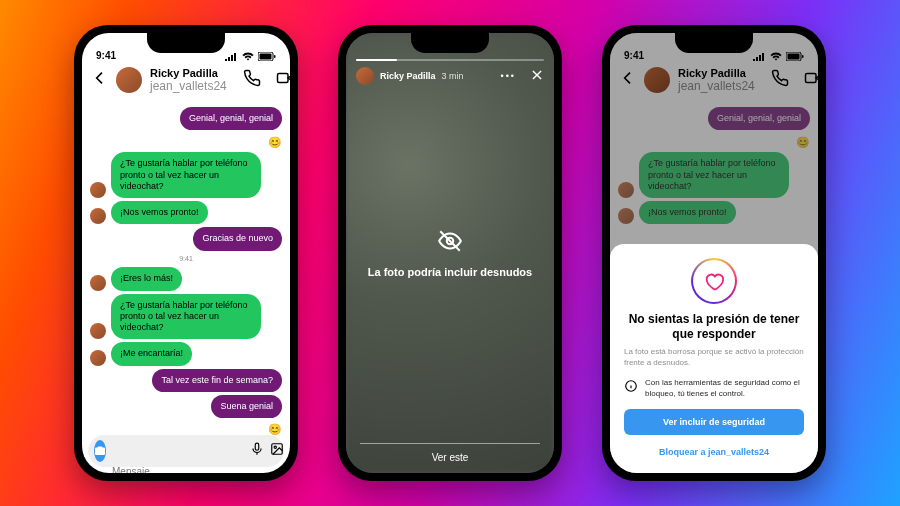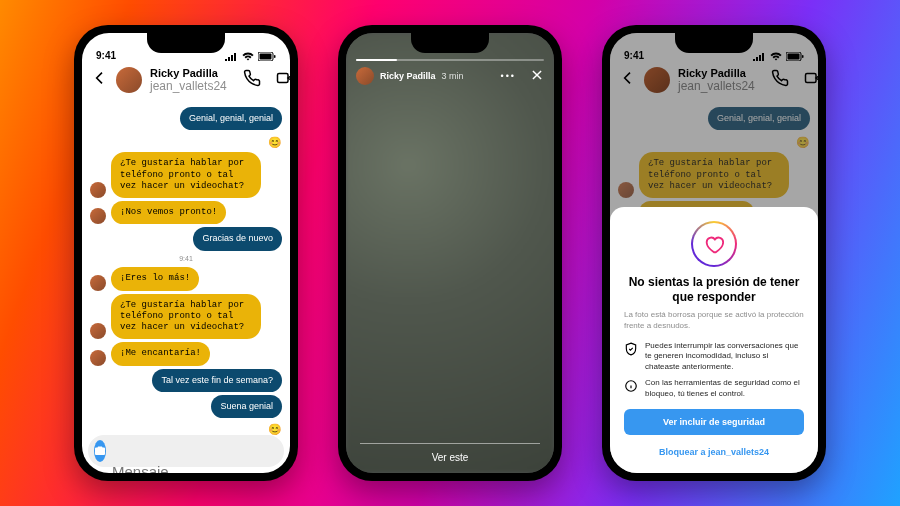--- a/index.html
+++ b/index.html
@@ -32,29 +32,29 @@
   .chead .spacer { flex:1; }
   .hicon { color:#000; }
 
   
   .chat { padding:4px 8px 0 8px; font-size:9px; line-height:1.25; height:338px; overflow:hidden; }
   .row { display:flex; margin:3px 0; align-items:flex-end; gap:5px; }
   .row.me { justify-content:flex-end; }
   .tiny-av { width:16px; height:16px; border-radius:50%; background:linear-gradient(135deg,#c86a3a,#8a4a2a); flex:0 0 auto; }
   .row.me .tiny-av { visibility:hidden; }
   .bubble { max-width:150px; padding:6px 9px; border-radius:14px; }
-  .bubble.other { background:#eab308; color:#000;font-family:Liberation Mono, monospace; }
-  .bubble.mine { background:#0c4a6e; color:#fff; }
+  .bubble.other { background:#22c55e; color:#000; }
+  .bubble.mine { background:#701a75; color:#fff; }
   .emoji { font-size:11px; }
   .ts { text-align:center; font-size:7px; color:#8e8e8e; margin:4px 0; }
 
   
   .composer { position:absolute; bottom:6px; left:6px; right:6px; height:32px; background:#efefef; border-radius:18px; display:flex; align-items:center; padding:0 6px; gap:6px; }
   .cambtn { width:22px; height:22px; border-radius:50%; background:#3797f0; display:flex; align-items:center; justify-content:center; }
-  .composer input { flex:1; border:none; background:transparent; font-size:15px; outline:none;margin-top:41px; }
+  .composer input { flex:1; border:none; background:transparent; font-size:10px; outline:none;margin-top:41px; }
   .cicon { color:#000; }
 
   
   .story { width:100%; height:100%; position:relative; }
   .storybg { position:absolute; inset:0; background:radial-gradient(circle at 30% 30%, #6a7364 0%, #50574d 40%, #3c423a 100%); filter:blur(2px); }
   .storytop { position:absolute; top:26px; left:0; right:0; padding:0 10px; z-index:5; }
   .progress { height:2px; background:rgba(255,255,255,.35); border-radius:2px; margin-bottom:6px; }
   .progress > div { width:22%; height:100%; background:#fff; border-radius:2px; }
   .storyhead { display:flex; align-items:center; gap:6px; color:#fff; font-size:9px; }
   .storyhead .avatar { width:18px; height:18px; }
@@ -211,20 +211,30 @@
             <span style="opacity:.8;">3 min</span>
             <span class="sp"></span>
             <span style="letter-spacing:2px;">•••</span>
             <span style="margin-left:8px;">
               <svg width="14" height="14" viewBox="0 0 24 24" stroke="#fff" stroke-width="2.5">
                   <path d="M5 5l14 14M19 5L5 19"></path>
                 </svg>
             </span>
           </div>
         </div>
+        <div class="storycenter">
+          <span>
+            <svg width="26" height="26" viewBox="0 0 24 24" fill="none" stroke="#fff" stroke-width="1.8">
+                <path d="M2 12s3.5-7 10-7 10 7 10 7-3.5 7-10 7S2 12 2 12z"></path>
+                <circle cx="12" cy="12" r="3"></circle>
+                <path d="M3 3l18 18"></path>
+              </svg>
+          </span>
+          <div class="msg">La foto podría incluir desnudos</div>
+        </div>
         <div class="storyfoot">
           <div class="line"></div>
           <div>Ver este</div>
         </div>
       </div>
     </div>
   </div>
 
   <div class="phone">
     <div class="notch"></div>
@@ -288,27 +298,20 @@
             <div>
           <svg width="22" height="22" viewBox="0 0 24 24" fill="none" stroke="#ee2a7b" stroke-width="2">
                 <path d="M12 21s-8-5.2-8-11a5 5 0 019-3 5 5 0 019 3c0 5.8-8 11-8 11z"></path>
               </svg>
         </div>
           </div>
         <h3>No sientas la presión de tener que responder</h3>
         <div class="sub">La foto está borrosa porque se activó la protección frente a desnudos.</div>
         <div class="bullet">
           <svg width="14" height="14" viewBox="0 0 24 24" fill="none" stroke="#000" stroke-width="2">
-              <path d="M12 2l8 3v6c0 5-3.4 9.5-8 11-4.6-1.5-8-6-8-11V5z"></path>
-              <path d="M9 12l2 2 4-4"></path>
-            </svg>
-          <span>Puedes interrumpir las conversaciones que te generen incomodidad, incluso si chateaste anteriormente.</span>
-        </div>
-        <div class="bullet">
-          <svg width="14" height="14" viewBox="0 0 24 24" fill="none" stroke="#000" stroke-width="2">
               <circle cx="12" cy="12" r="9"></circle>
               <path d="M12 8h0M12 11v5"></path>
             </svg>
           <span>Con las herramientas de seguridad como el bloqueo, tú tienes el control.</span>
         </div>
         <div class="btn-primary">Ver incluir de seguridad</div>
         <div class="btn-link">Bloquear a jean_vallets24</div>
       </div>
     </div>
   </div>

